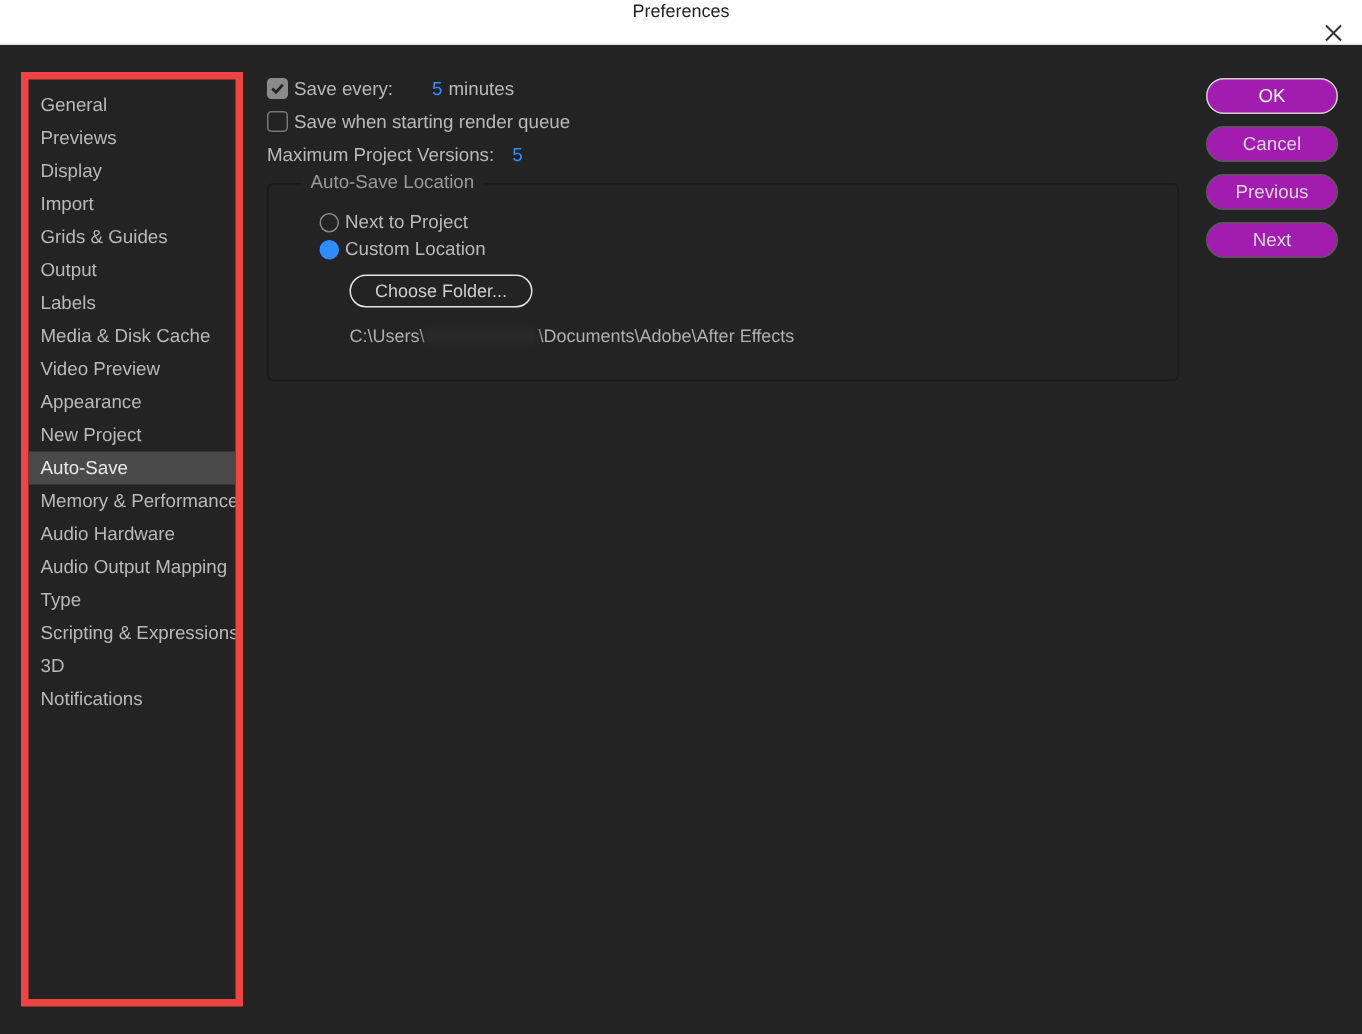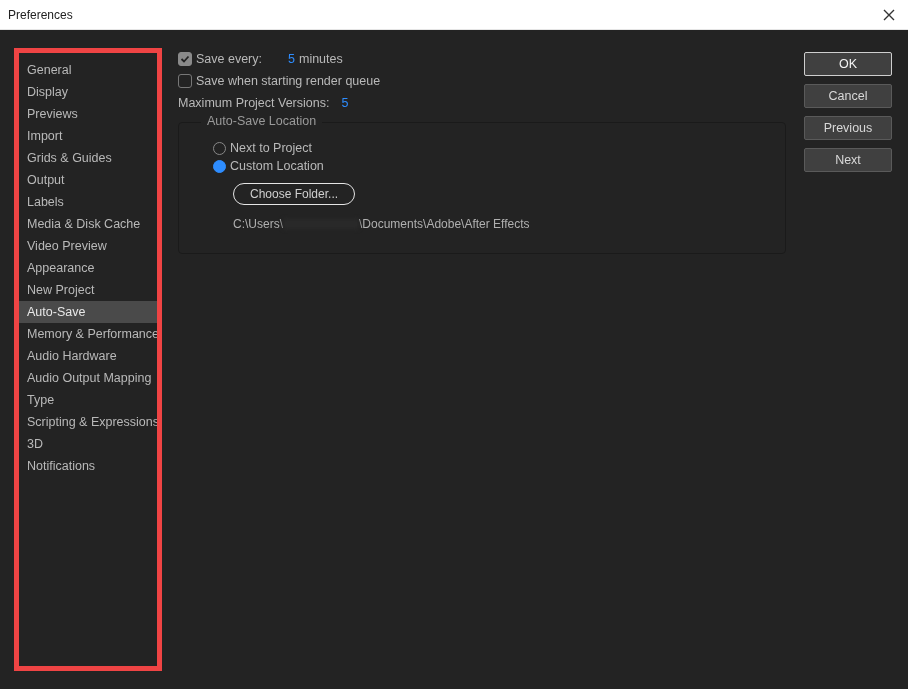--- a/index.html
+++ b/index.html
@@ -4,20 +4,21 @@
 <style>
   * { box-sizing: border-box; margin: 0; padding: 0; font-family: "Segoe UI", "Helvetica Neue", Arial, sans-serif; }
   html, body { width: 908px; height: 689px; overflow: hidden; background: #fff; }
   .titlebar {
     height: 30px;
     background: #fff;
     display: flex;
     align-items: center;
     padding: 0 8px;
     border-bottom: 1px solid #e5e5e5;
+    flex-direction: column;
   }
   .titlebar .title { font-size: 12px; color: #222; }
   .titlebar .close {
     margin-left: auto;
     width: 22px; height: 22px;
     display: flex; align-items: center; justify-content: center;
     cursor: default;
   }
   .titlebar .close svg { width: 12px; height: 12px; }
   .body {
@@ -56,22 +57,22 @@
   .rightcol {
     width: 108px;
     padding: 22px 16px 0 4px;
     display: flex;
     flex-direction: column;
     gap: 8px;
   }
   .btn {
     height: 24px;
     border: 1px solid #5a5a5a;
-    border-radius: 2px;
-    background: #404040;
+    border-radius: 12px;
+    background: #a21caf;
     color: #d8d8d8;
     font-size: 12.5px;
     display: flex;
     align-items: center;
     justify-content: center;
     cursor: default;
   }
   .btn.primary {
     border-color: #cfcfcf;
     color: #f4f4f4;
@@ -154,22 +155,22 @@
     <svg viewBox="0 0 12 12">
         <path d="M1 1 L11 11 M11 1 L1 11" stroke="#333" stroke-width="1.4" fill="none"></path>
       </svg>
   </div>
 </div>
 
 <div class="body">
 
   <div class="sidebar">
     <div class="item">General</div>
+    <div class="item">Previews</div>
     <div class="item">Display</div>
-    <div class="item">Previews</div>
     <div class="item">Import</div>
     <div class="item">Grids &amp; Guides</div>
     <div class="item">Output</div>
     <div class="item">Labels</div>
     <div class="item">Media &amp; Disk Cache</div>
     <div class="item">Video Preview</div>
     <div class="item">Appearance</div>
     <div class="item">New Project</div>
     <div class="item selected">Auto-Save</div>
     <div class="item">Memory &amp; Performance</div>

